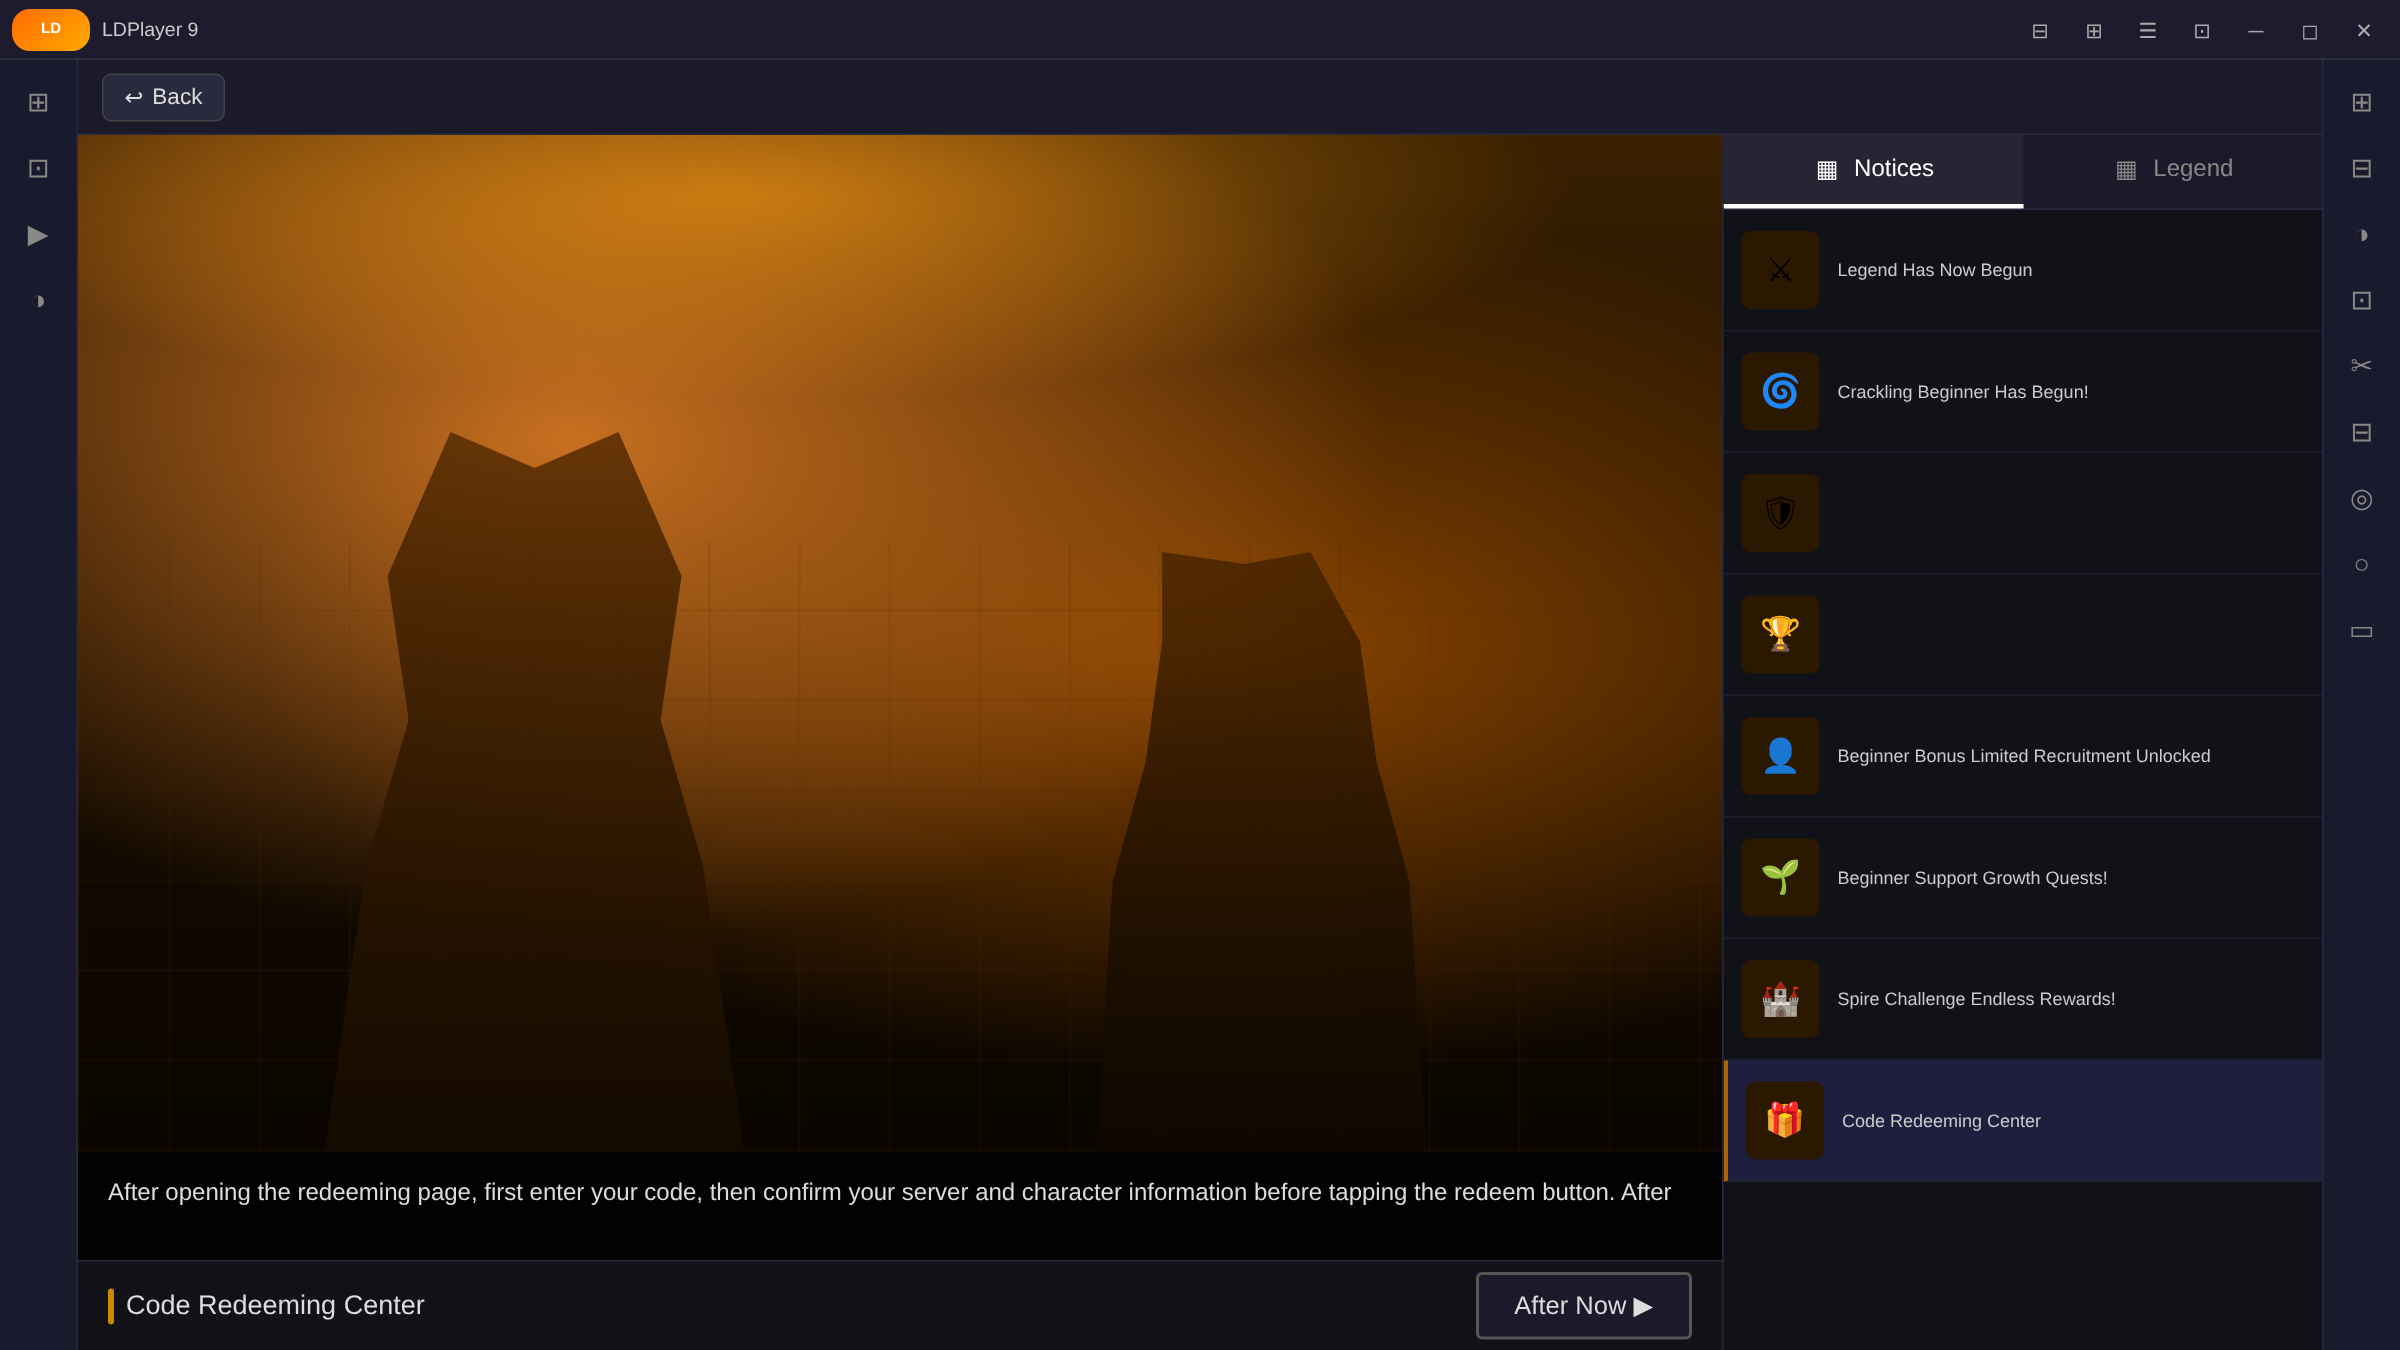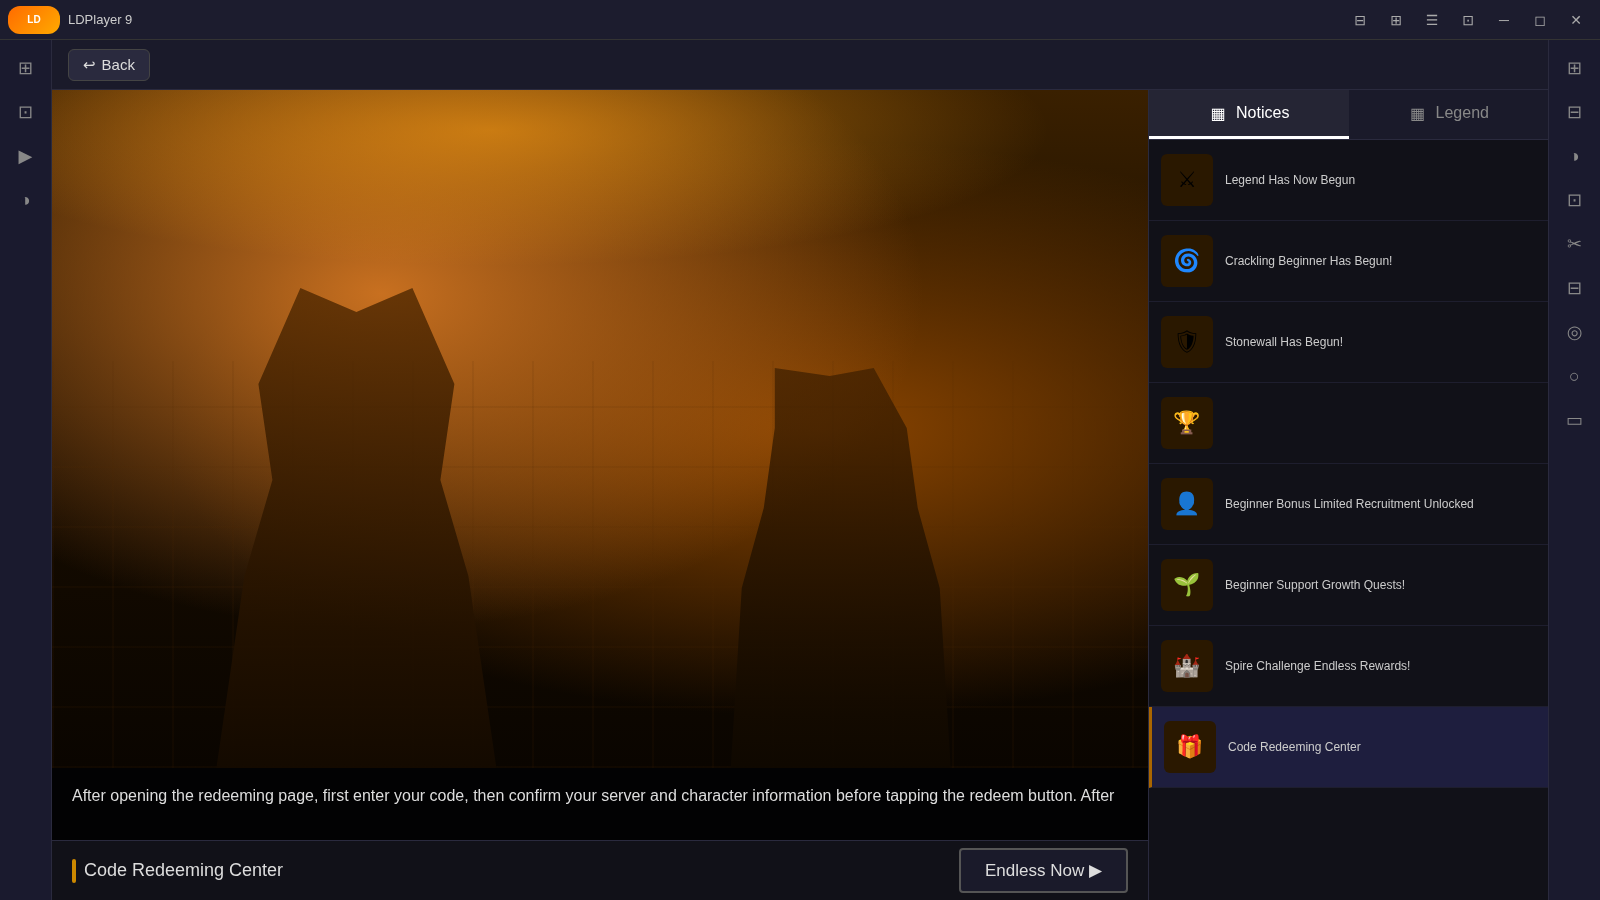--- a/index.html
+++ b/index.html
@@ -427,21 +427,21 @@
         <div class="bottom-info">
           <p class="description-text">After opening the redeeming page, first enter your code, then confirm your server and character information before tapping the redeem button. After</p>
         </div>
 
         <div class="footer-bar">
           <div class="code-center-label">
             <div class="code-center-bar"></div>
             <span>Code Redeeming Center</span>
           </div>
           <button class="redeem-btn">
-            <span>Endless Now ▶</span>
+            <span>After Now ▶</span>
           </button>
         </div>
       </div>
 
       <div class="notices-panel">
 
         <div class="notices-tabs">
           <div class="notices-tab active">
             <span class="tab-icon">▦</span>
             <span>Notices</span>
@@ -462,21 +462,20 @@
             <div class="notice-item">
               <div class="notice-avatar silver">
                 <div class="avatar-inner">🌀</div>
               </div>
               <div class="notice-text">Crackling Beginner Has Begun!</div>
             </div>
             <div class="notice-item">
               <div class="notice-avatar dark">
                 <div class="avatar-inner">🛡</div>
               </div>
-              <div class="notice-text">Stonewall Has Begun!</div>
             </div>
             <div class="notice-item">
               <div class="notice-avatar blue">
                 <div class="avatar-inner">🏆</div>
               </div>
             </div>
             <div class="notice-item">
               <div class="notice-avatar orange">
                 <div class="avatar-inner">👤</div>
               </div>

